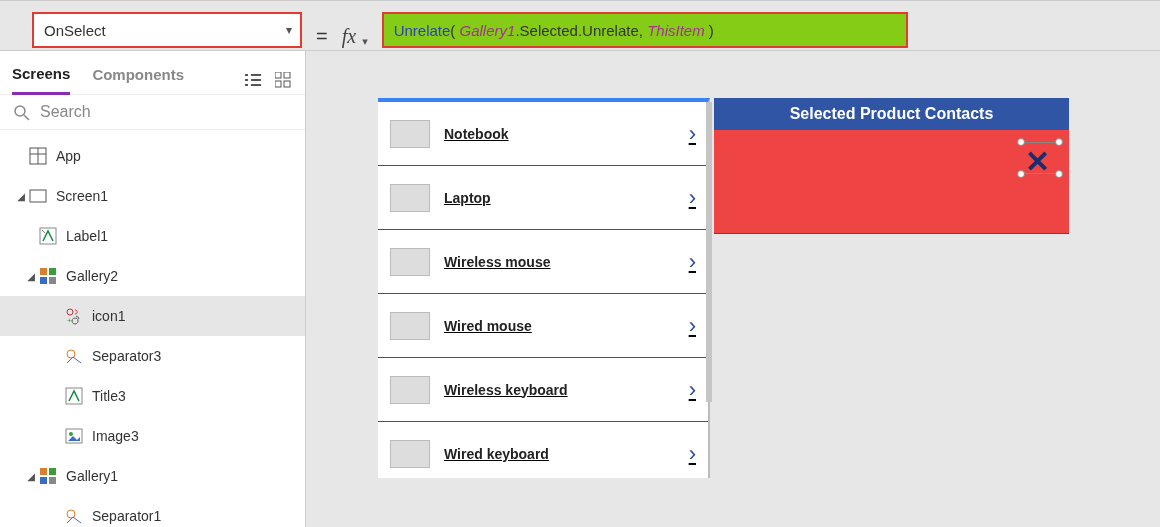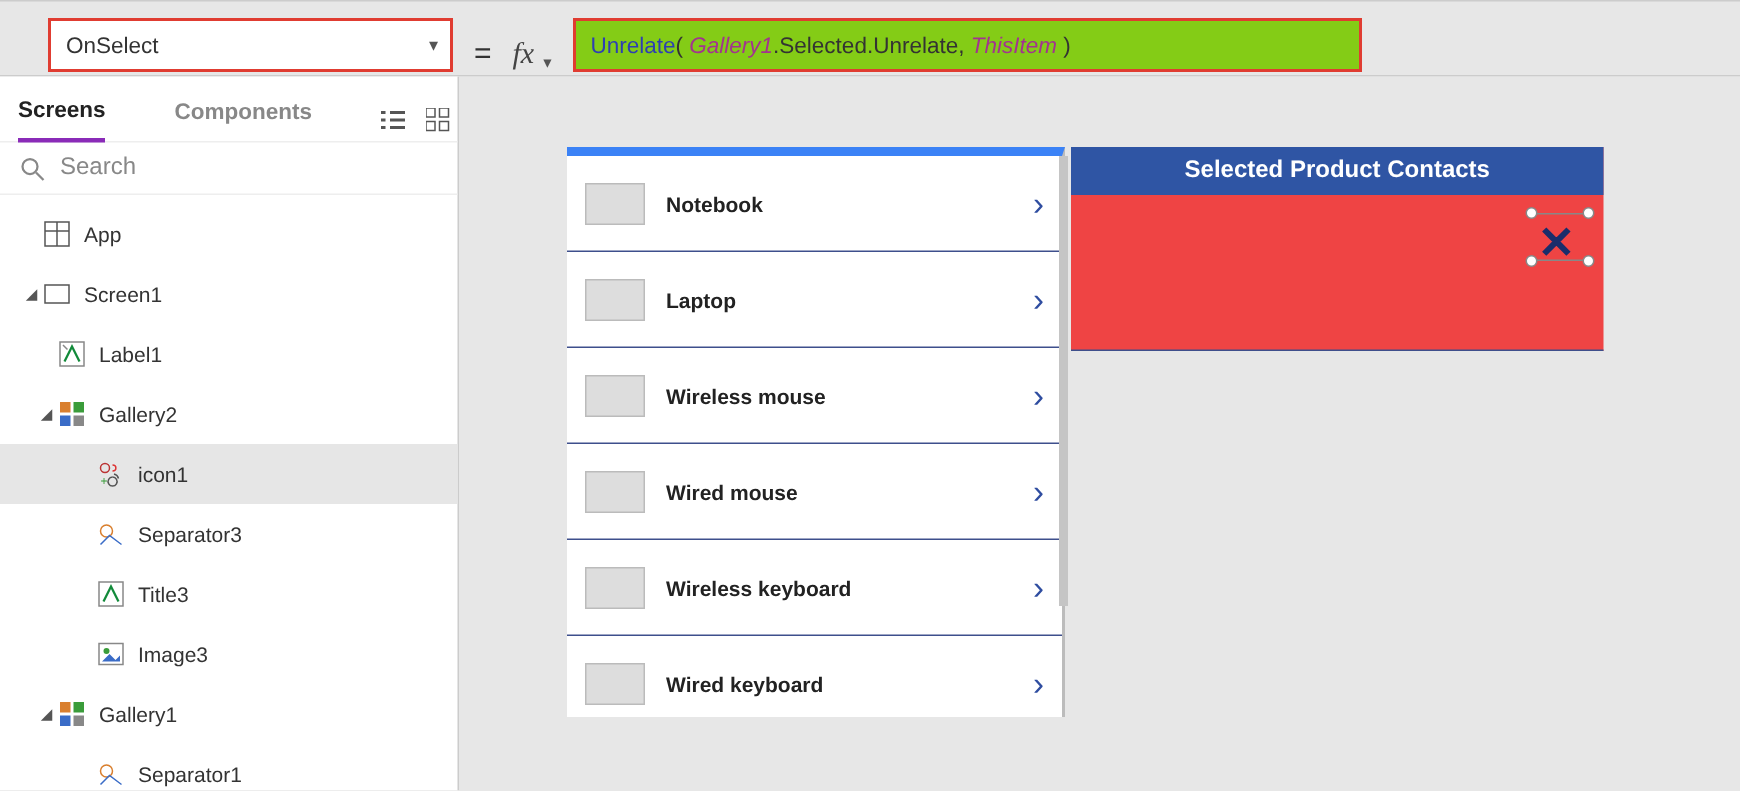--- a/index.html
+++ b/index.html
@@ -14,38 +14,38 @@
   .fx-chevron { font-size: 11px; color: #555; margin-left:6px; margin-right:14px;}
   .formula-box { height:36px; width: 526px; border: 2px solid #e03c31; background:#84cc16; display:flex; align-items:center; padding: 0 10px; font-family: Consolas, monospace; font-size: 15px; }
   .fn-name { color: #2e3fb3; }
   .obj-name { color: #a3338f; font-style: italic; }
   .punct { color: #333;}
   .topline1 { position: absolute; top:0; left:0; width:1160px; height:1px; background:#ccc;}
   .topline2 { position: absolute; top:50px; left:0; width:1160px; height:1px; background:#ccc;}
 
   
   .left-panel { position: absolute; top: 51px; left: 0; width: 306px; height: 476px; background: #fff; border-right: 1px solid #ccc; }
-  .tabrow { display:flex; align-items:center; padding: 14px 14px 0 12px; border-bottom: 1px solid #eee; height: 44px; gap: 24px;}
+  .tabrow { display:flex; align-items:center; padding: 14px 14px 0 12px; border-bottom: 1px solid #eee; height: 44px;}
   .tab { font-size: 15px; color: #888; padding-bottom: 10px; margin-right: 22px; font-weight: bold; }
   .tab.active { color: #222; font-weight: 600; border-bottom: 3px solid #8a2bb8; }
   .tab-icons { margin-left:auto; display:flex; gap:14px; color:#555; font-size:16px;}
   .search-row { display:flex; align-items:flex-end; padding: 8px 14px; border-bottom:1px solid #eee; color:#888;}
   .search-row svg { margin-right:10px;}
   .tree { padding: 6px 0 0 0; font-size: 14px; color:#333; }
   .tree-row { display:flex; align-items:center; height: 40px; padding-left: 14px; cursor:default;}
   .tree-row.selected { background: #e6e6e6; }
   .caret { width: 14px; font-size: 10px; color:#555; text-align:center;}
   .indent-1 { padding-left: 24px; }
   .indent-3 { padding-left: 64px; }
   .tree-icon { width: 20px; height: 20px; margin-right: 8px; display:flex; align-items:center; justify-content:center; flex-shrink:0;}
   .label-txt { }
 
   
   .canvas { position: absolute; left: 306px; top: 51px; width: 854px; height: 476px; background: #e7e7e7; }
-  .product-list { position: absolute; left: 72px; top: 47px; width: 332px; height: 380px; background: #fff; border-top:6px solid #3b82f6; border-right: 2px solid #bcbcbc;}
+  .product-list { position: absolute; left: 72px; top: 47px; width: 332px; height: 380px; background: #fff; border-top:4px solid #3b82f6; border-right: 2px solid #bcbcbc; text-decoration: underline;}
   .product-row { height: 64px; border-bottom: 1px solid #3e4f8c; display:flex; align-items:center; padding: 0 12px; }
   .prod-thumb { width: 40px; height: 28px; background:#ddd; margin-right: 14px; border:1px solid #bbb;}
   .prod-name { font-weight: 600; font-size: 14px; color:#222; flex:1;}
   .row-chevron { color:#2f4da0; font-size:22px;}
   .scrollbar { position: absolute; right: -4px; top: 0; width: 6px; height: 300px; background:#c5c5c5;}
 
   .contacts-panel { position: absolute; left: 408px; top: 47px; width: 355px; background:#ef4444;}
   .contacts-header { height: 32px; background:#2f55a4; color:#fff; font-size:16px; font-weight:600; display:flex; align-items:center; justify-content:center;}
   .contacts-body { height: 104px; border-bottom:1px solid #3e4f8c; position:relative;}
   .sel-handle { position:absolute; width:46px; height:40px; right:6px; top:8px;}

